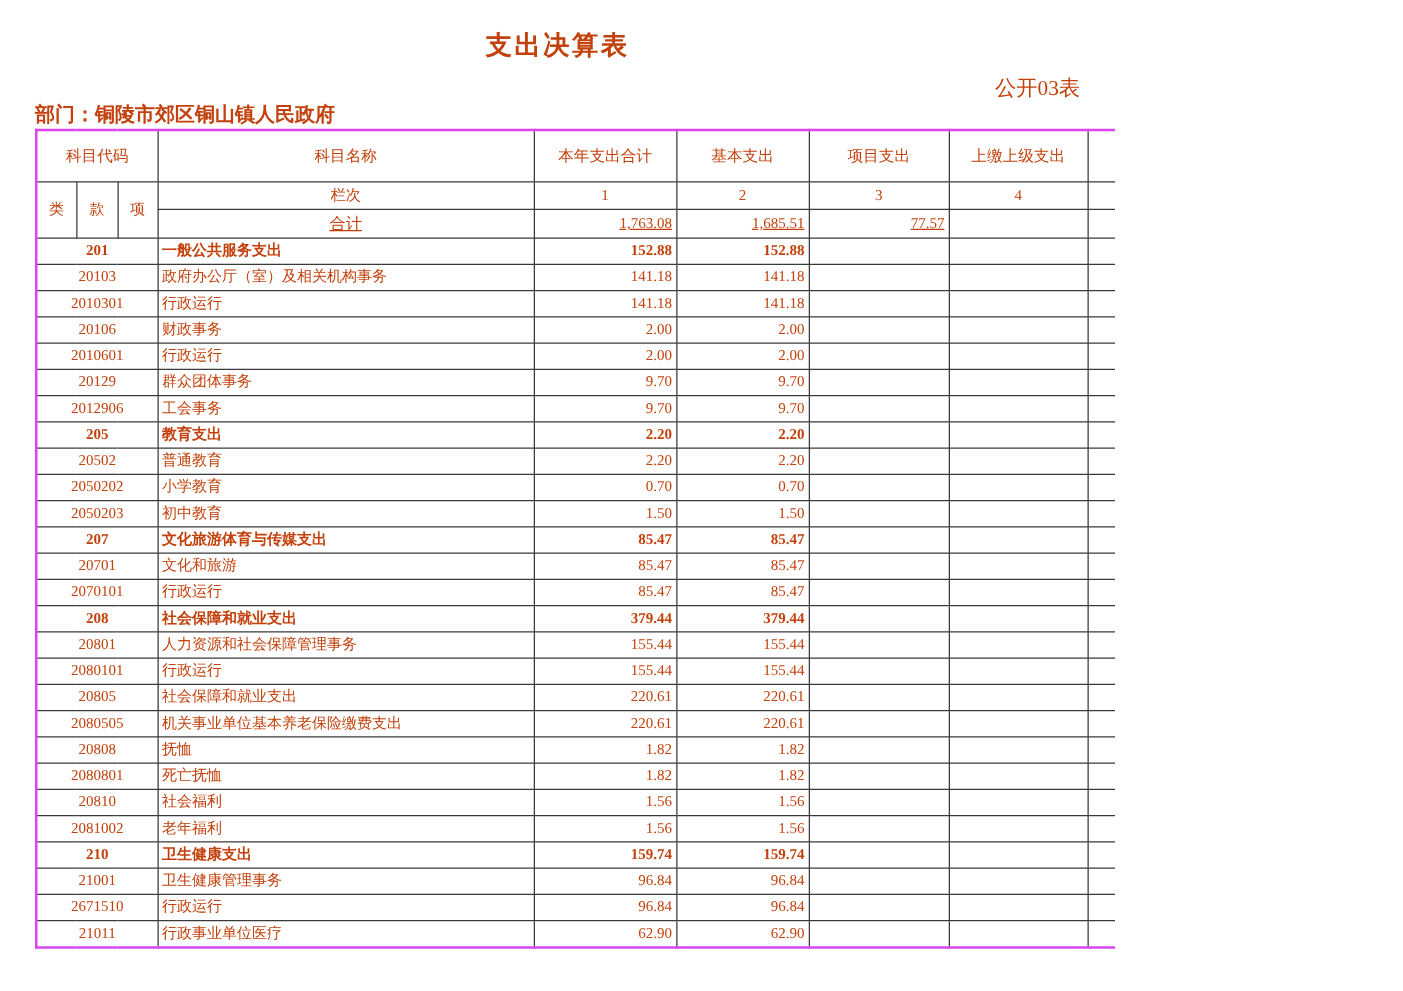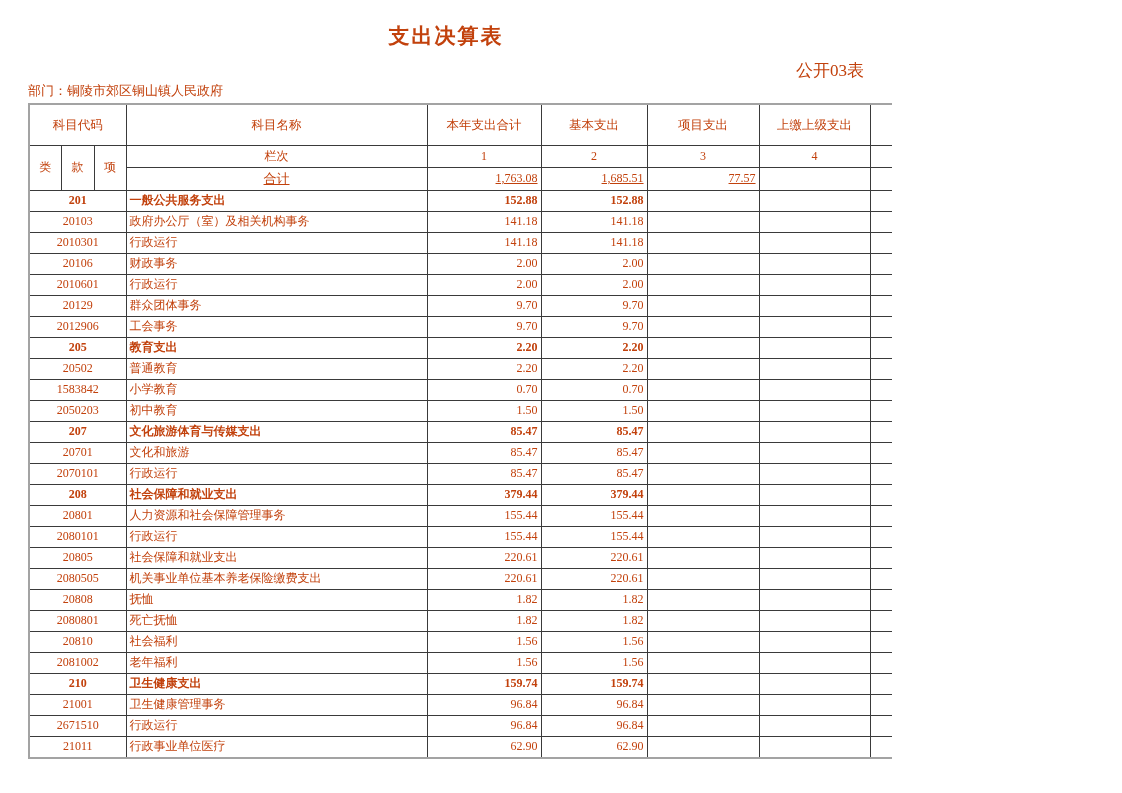--- a/index.html
+++ b/index.html
@@ -10,26 +10,26 @@
   .report-title {
     position:absolute; top:22px; left:0; width:100%; text-align:center;
     font-family:"Liberation Sans", sans-serif; font-weight:bold;
     font-size:21px; letter-spacing:2px;
   }
   .table-number {
     position:absolute; top:59px; right:28px; font-size:17px;
   }
   .meta-row {
     position:absolute; top:82px; left:28px; width:1066px;
-    display:flex; justify-content:space-between; font-size:13px;
+    display:flex; justify-content:space-between; font-size:16px;font-weight:bold;
   }
   table.report {
     position:absolute; top:103px; left:28px; width:1066px;
     border-collapse:collapse; table-layout:fixed;
-    border:2px solid #a3a3a3;
+    border:2px solid #d946ef;
     font-size:12px;
   }
   table.report th, table.report td {
     border:1px solid #3a3a3a; padding:0 3px; overflow:hidden;
     font-weight:normal; line-height:1.15; vertical-align:middle;
   }
   tr.colhead th { height:40px; text-align:center; white-space:normal; font-size:12.5px; }
   tr.subhead td, tr.subhead th { height:21px; text-align:center; }
   tr.totalrow td { height:22px;text-decoration:underline; }
   tbody tr { height:21px; }
@@ -182,21 +182,21 @@
           <td colspan="3" class="code">20502</td>
           <td class="name">普通教育</td>
           <td class="num">2.20</td>
           <td class="num">2.20</td>
           <td class="num"></td>
           <td class="num"></td>
           <td class="num"></td>
           <td class="num"></td>
         </tr>
         <tr>
-          <td colspan="3" class="code">1583842</td>
+          <td colspan="3" class="code">2050202</td>
           <td class="name">小学教育</td>
           <td class="num">0.70</td>
           <td class="num">0.70</td>
           <td class="num"></td>
           <td class="num"></td>
           <td class="num"></td>
           <td class="num"></td>
         </tr>
         <tr>
           <td colspan="3" class="code">2050203</td>

